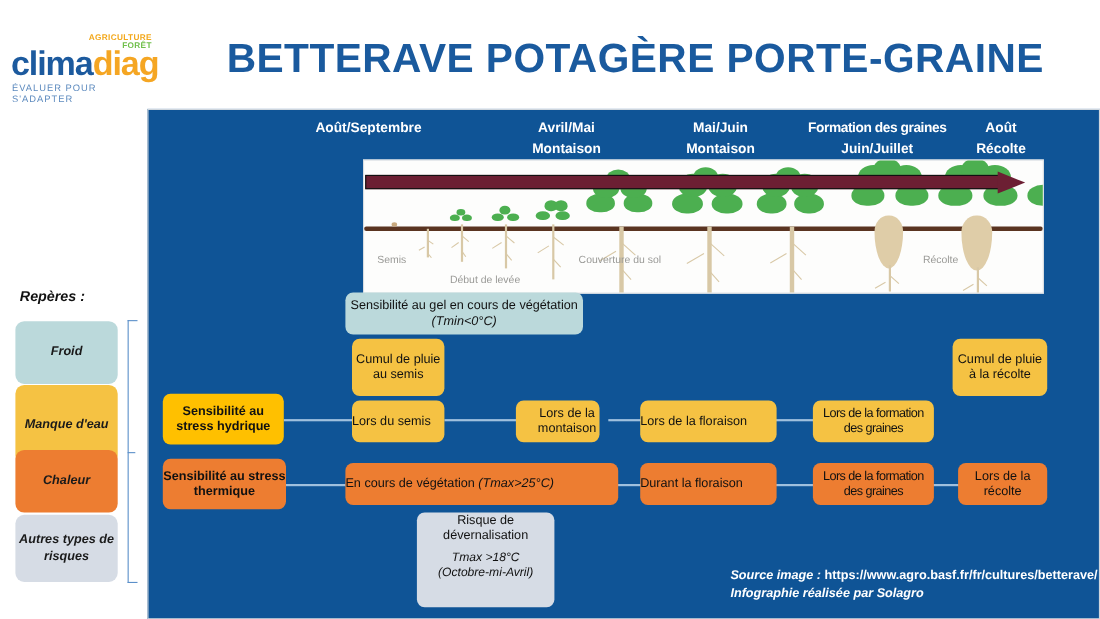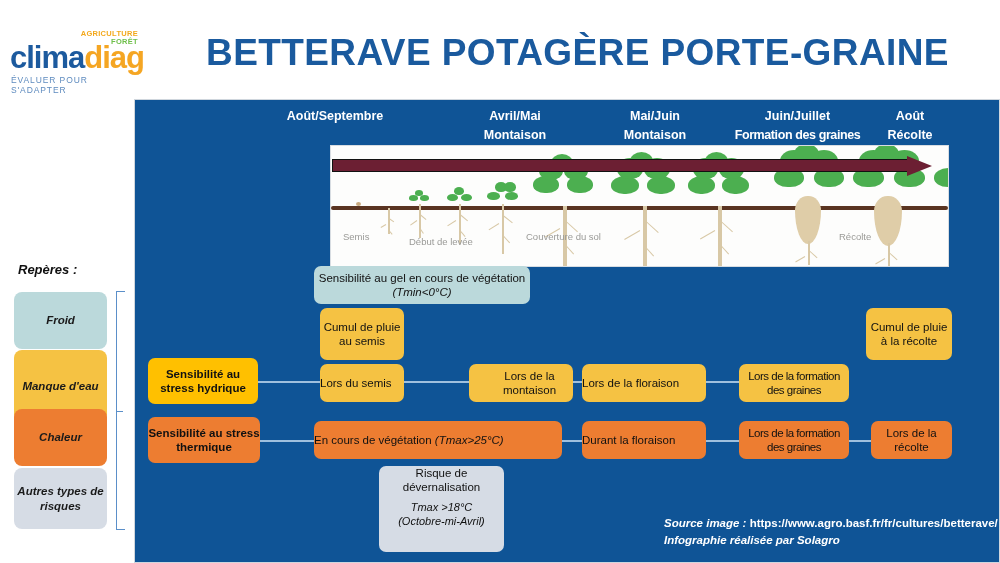--- a/index.html
+++ b/index.html
@@ -285,22 +285,22 @@
 </div>
 <div class="col-head" style="left:440px; top:107px; width:150px;">
   <div>Avril/Mai</div>
   <div>Montaison</div>
 </div>
 <div class="col-head" style="left:585px; top:107px; width:140px;">
   <div>Mai/Juin</div>
   <div>Montaison</div>
 </div>
 <div class="col-head" style="left:715px; top:107px; width:165px;">
+  <div style="letter-spacing:-0.4px;">Formation des graines</div>
   <div>Juin/Juillet</div>
-  <div style="letter-spacing:-0.4px;">Formation des graines</div>
 </div>
 <div class="col-head" style="left:855px; top:107px; width:110px;">
   <div>Août</div>
   <div>Récolte</div>
 </div>
 
 <div id="illus">
   <div class="soil"></div>
 
   <div class="plant" style="left:25px; top:56px;">
@@ -423,21 +423,21 @@
 
   <div class="plant" style="left:635px; top:0px;">
     <div class="leaf-cluster">
       <div class="leaf" style="left:-32px; top:22px; width:30px; height:19px;"></div>
 
     </div>
 
   </div>
 
   <div class="stage-label" style="left:12px; top:85px;">Semis</div>
-  <div class="stage-label" style="left:78px; top:90px;">Début de levée</div>
+  <div class="stage-label" style="left:78px; top:103px;">Début de levée</div>
   <div class="stage-label" style="left:195px; top:85px;">Couverture du sol</div>
   <div class="stage-label" style="left:508px; top:85px;">Récolte</div>
 </div>
 
 <div id="arrow">
   <div class="shaft"></div>
   <div class="head"></div>
 </div>
 
 <div id="legend-title">Repères :</div>
@@ -475,21 +475,21 @@
 </div>
 
 <div class="fbox" style="left:320px; top:308px; width:84px; height:52px; background:#F5C243;">
   <span>Cumul de pluie au semis</span>
 </div>
 
 <div class="fbox" style="left:320px; top:364px; width:84px; height:38px; background:#F5C243;">
   <span>Lors du semis</span>
 </div>
 
-<div class="fbox" style="left:469px; top:364px; width:104px; height:38px; background:#F5C243;padding-left:17px;">
+<div class="fbox" style="left:469px; top:364px; width:76px; height:38px; background:#F5C243;padding-left:17px;">
   <span>Lors de la montaison</span>
 </div>
 
 <div class="fbox" style="left:582px; top:364px; width:124px; height:38px; background:#F5C243;">
   <span>Lors de la floraison</span>
 </div>
 
 <div class="fbox" style="left:739px; top:364px; width:110px; height:38px; background:#F5C243; letter-spacing:-0.5px;">
   <span>Lors de la formation des graines</span>
 </div>

